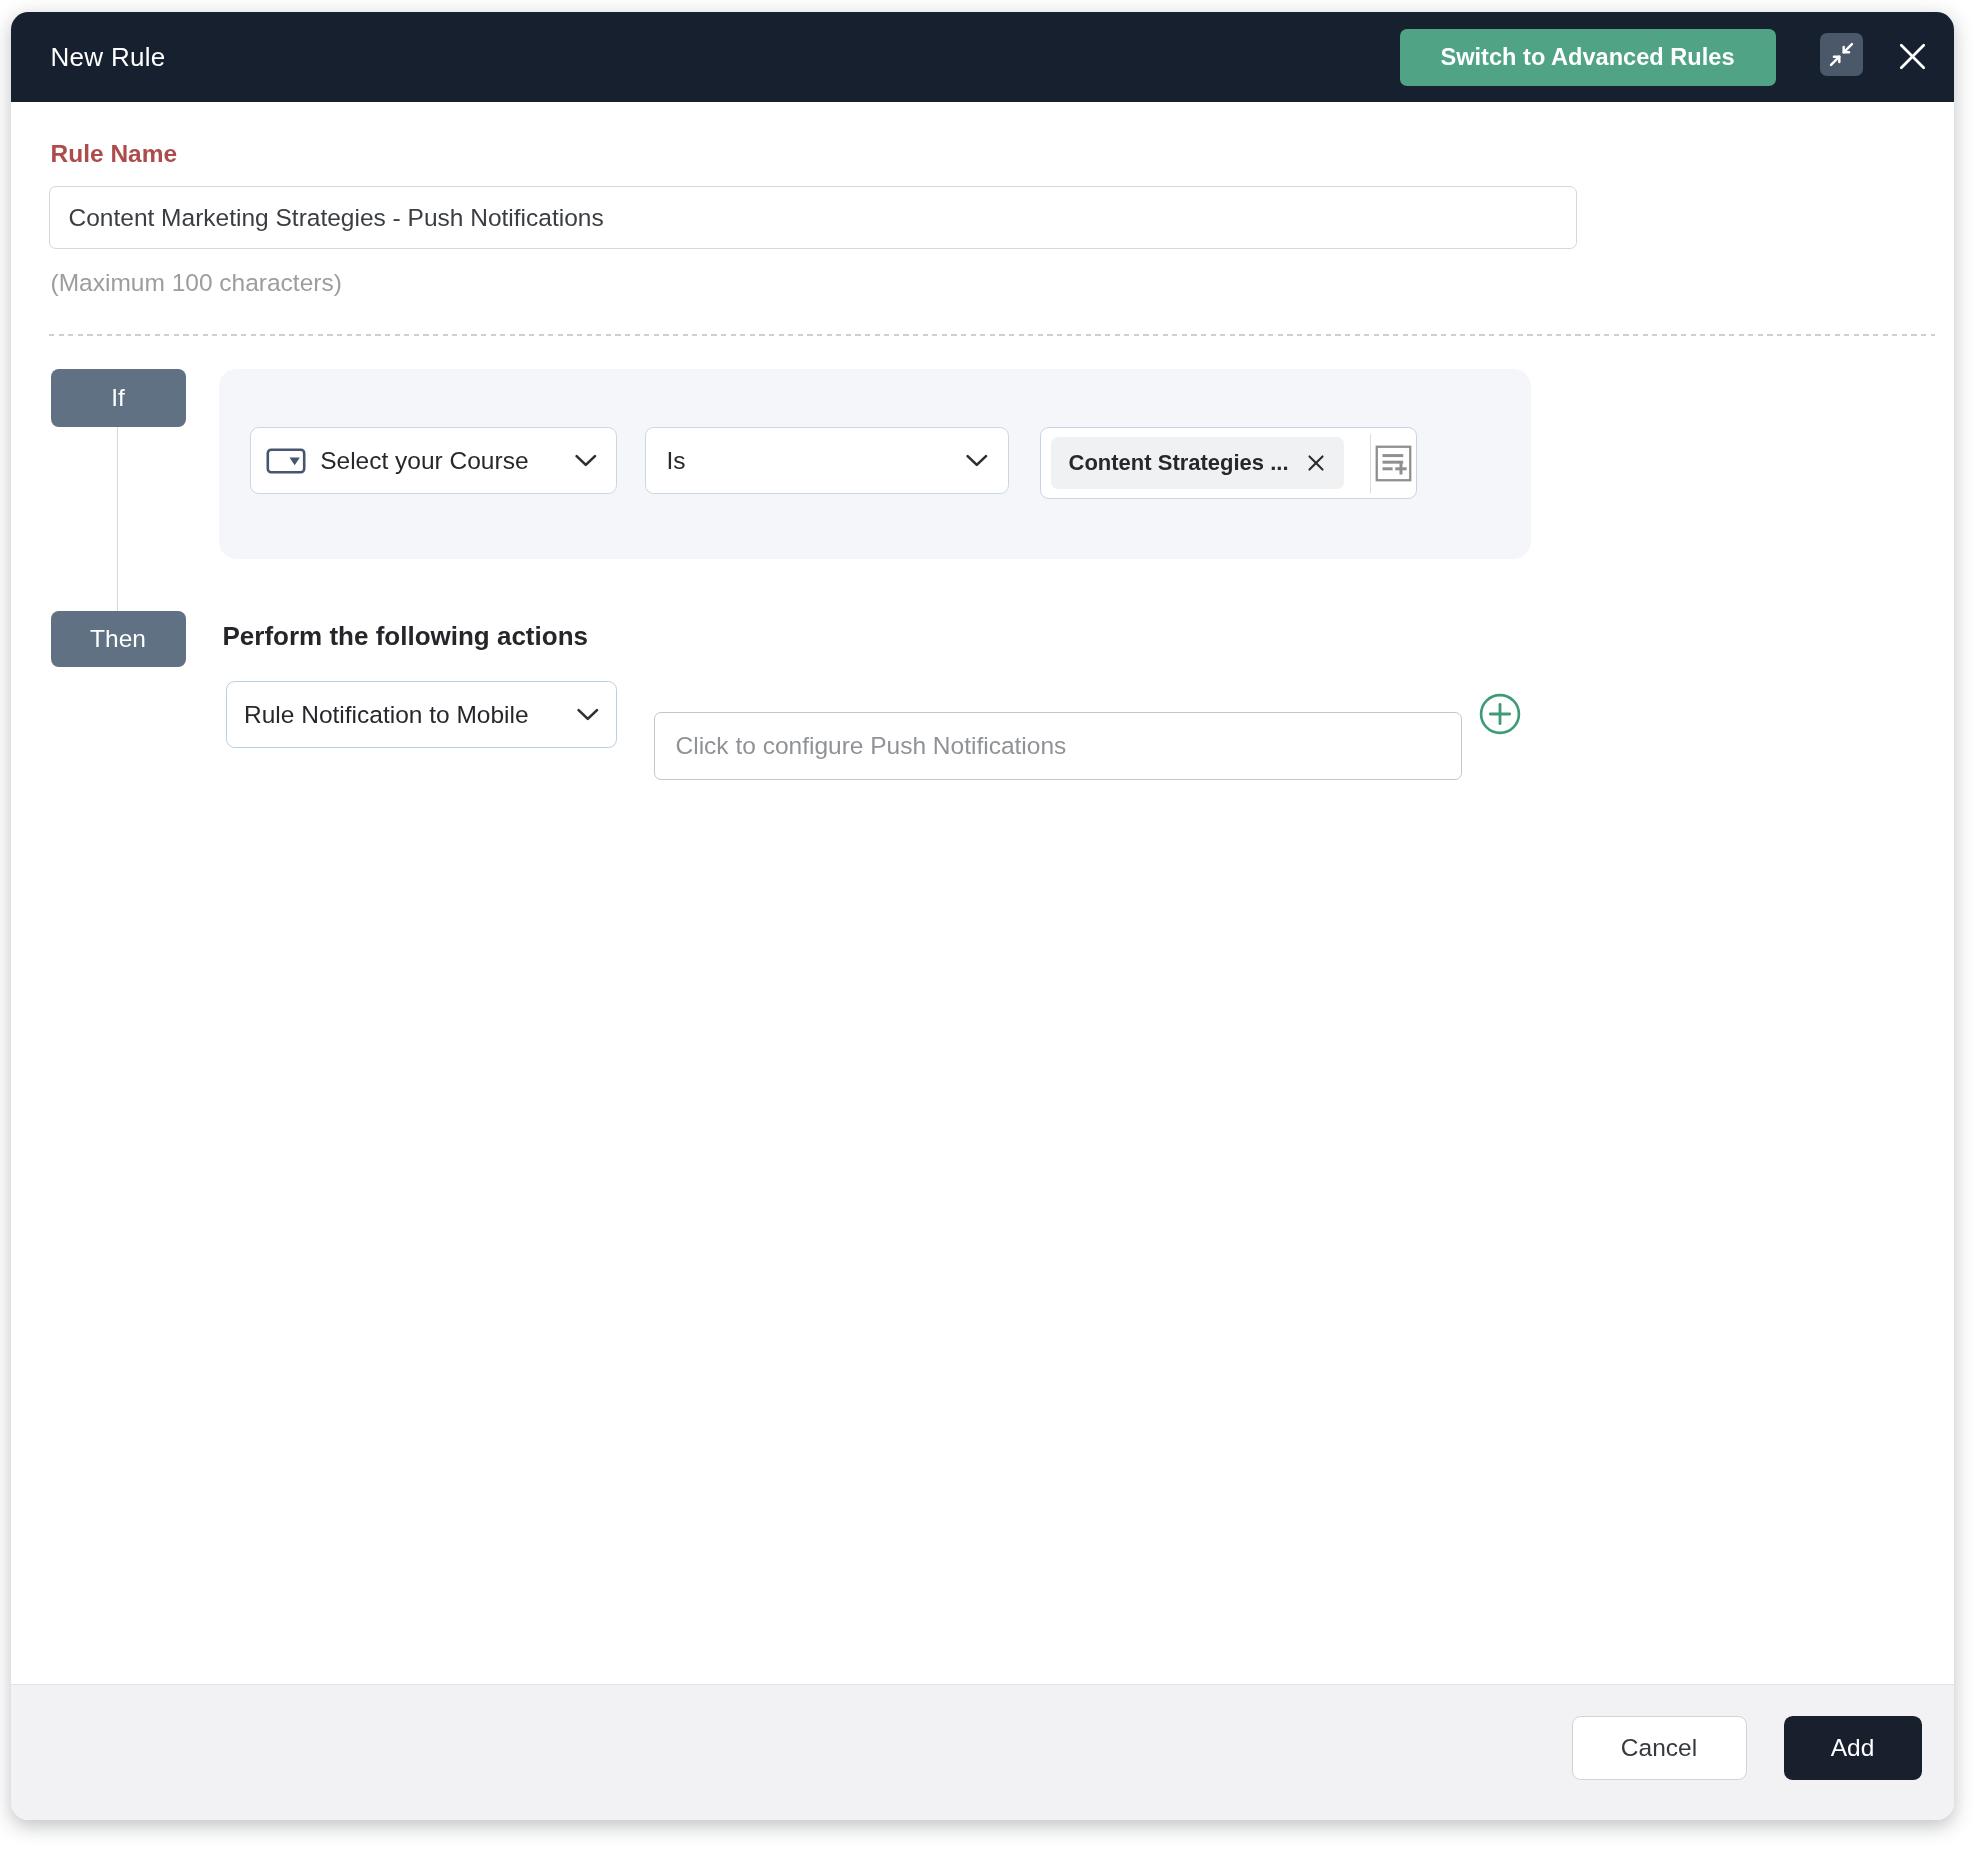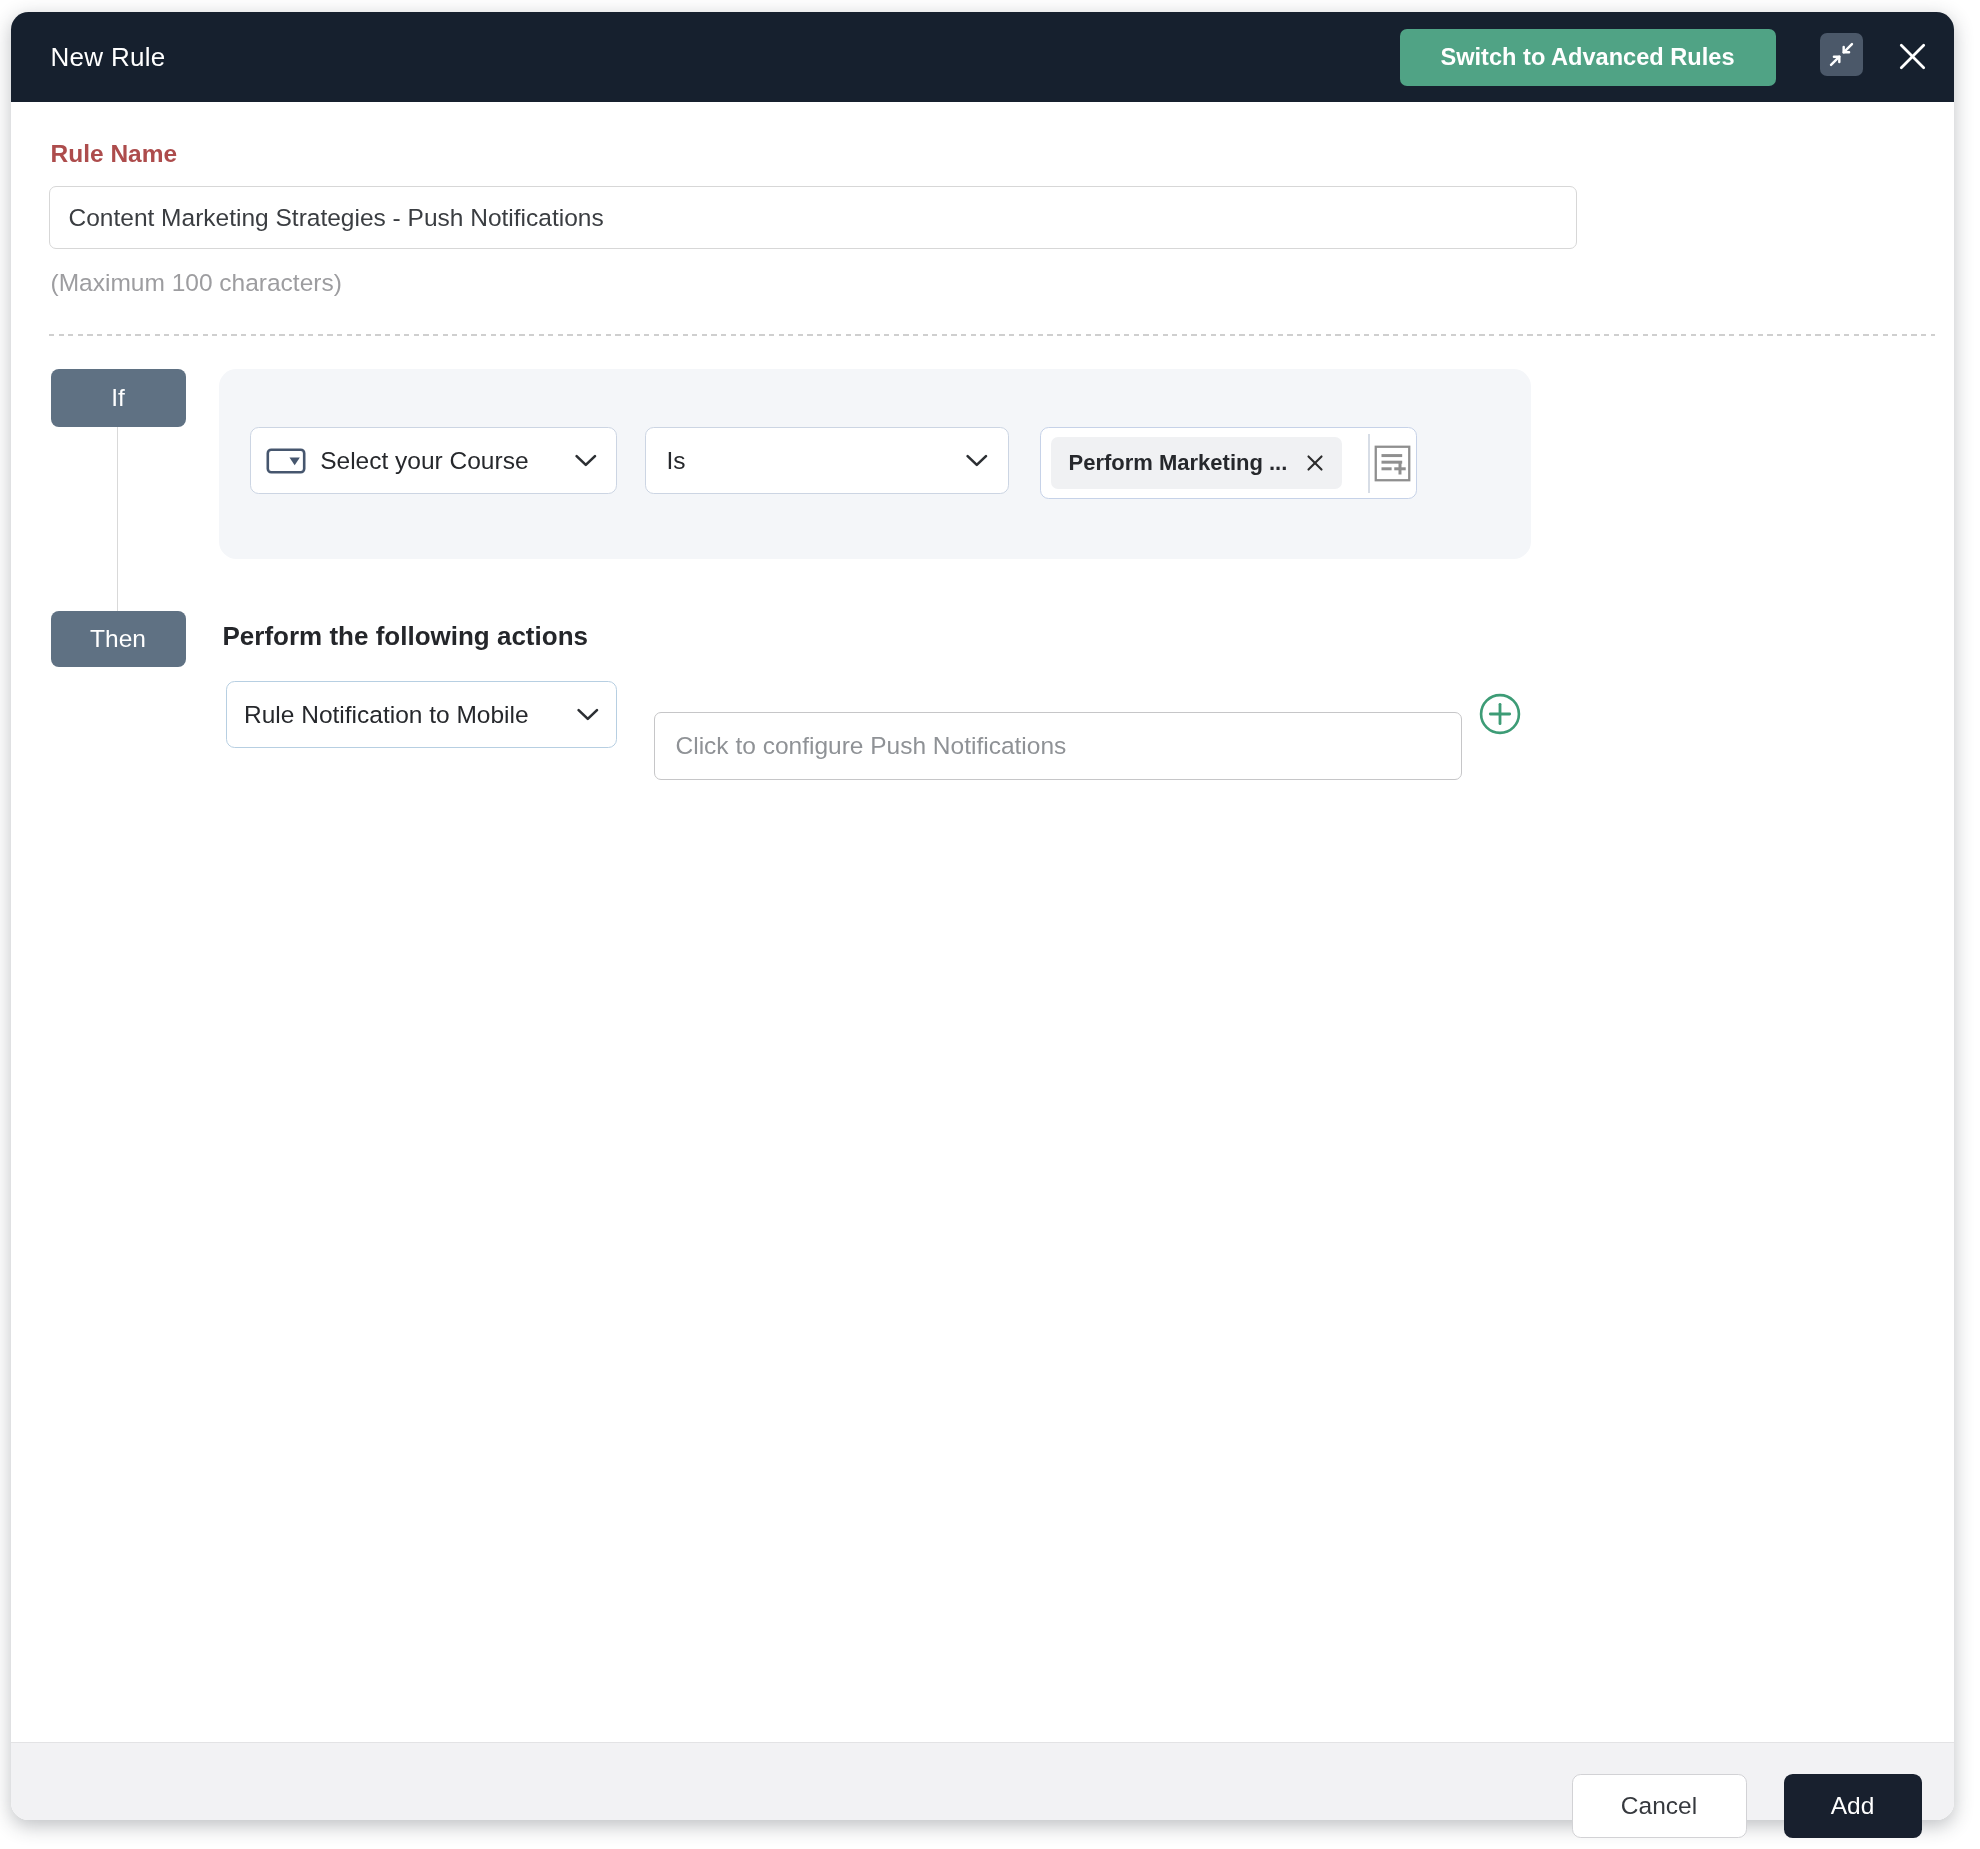--- a/index.html
+++ b/index.html
@@ -70,21 +70,21 @@
   .action-dd { position:absolute; left:215px; top:669px; width:391px; height:67px;
     border:1.3px solid #b7cfe2; border-radius:8.7px; padding:0 15.7px 0 17.5px; gap:10.5px; }
   .config-input { position:absolute; left:643px; top:700px; width:808px; height:68px;
     border:1.3px solid #c6c6c8; border-radius:7px; padding:0 21px;
     font-size:24.5px; font-family:inherit; color:#3a3d41; outline:none; }
   .config-input::placeholder { color:#8f9296; opacity:1; }
   .plus-btn { position:absolute; left:1467px; top:680px; width:44px; height:44px;
     background:transparent; border:none; cursor:pointer; padding:0; }
 
   
-  .ftr { position:absolute; left:0; bottom:0; width:100%; height:78px;
+  .ftr { position:absolute; left:0; bottom:0; width:100%; height:136px;
     background:#f2f2f4; border-top:0.9px solid #e3e3e5; border-radius:0 0 17.5px 17.5px; }
   .cancel-btn { position:absolute; right:207px; top:31px; width:175px; height:64px;
     background:#ffffff; border:1.3px solid #d2d2d5; border-radius:8.7px;
     font-size:24.5px; color:#36393e; font-family:inherit; cursor:pointer; }
   .add-btn { position:absolute; right:32px; top:31px; width:138px; height:64px;
     background:#18202e; border:none; border-radius:8.7px;
     font-size:24.5px; color:#ffffff; font-family:inherit; cursor:pointer; }
 </style>
 </head>
 <body>
@@ -136,21 +136,21 @@
 
     <div class="dd op-dd">
       <span class="dd-label">Is</span>
       <svg width="23.6" height="15" viewBox="0 0 27 17" style="flex:0 0 auto;">
         <polyline points="3,3.5 13.5,13.5 24,3.5" fill="none" stroke="#2c2f33" stroke-width="3" stroke-linecap="round" stroke-linejoin="round"></polyline>
       </svg>
     </div>
 
     <div class="value-box">
       <span class="chip">
-        <span>Perform Marketing ...</span>
+        <span>Content Strategies ...</span>
         <svg width="20" height="20" viewBox="0 0 23 23">
           <g stroke="#2c2c2c" stroke-width="2.4" stroke-linecap="round">
             <line x1="4" y1="4" x2="19" y2="19"></line>
             <line x1="19" y1="4" x2="4" y2="19"></line>
           </g>
         </svg>
       </span>
       <span class="vdiv"></span>
       <button class="addlist-btn">
         <svg width="37" height="37" viewBox="0 0 42 42">

